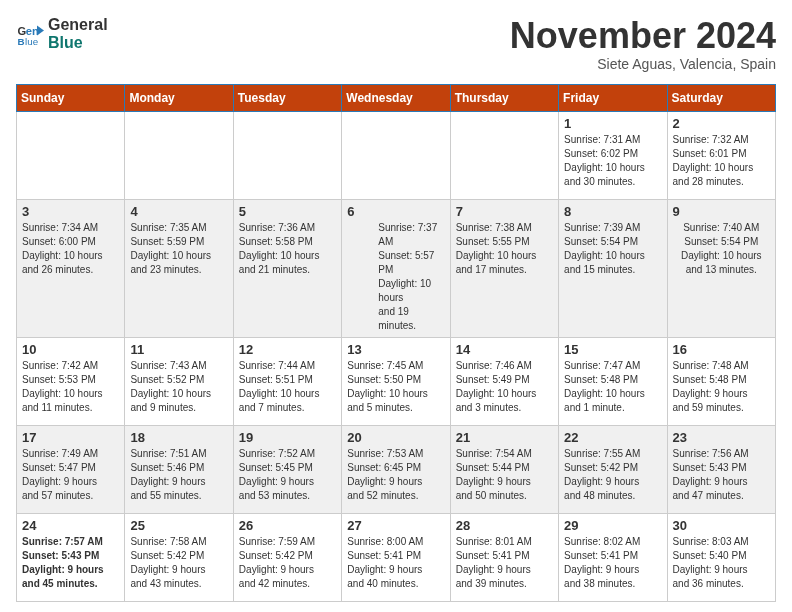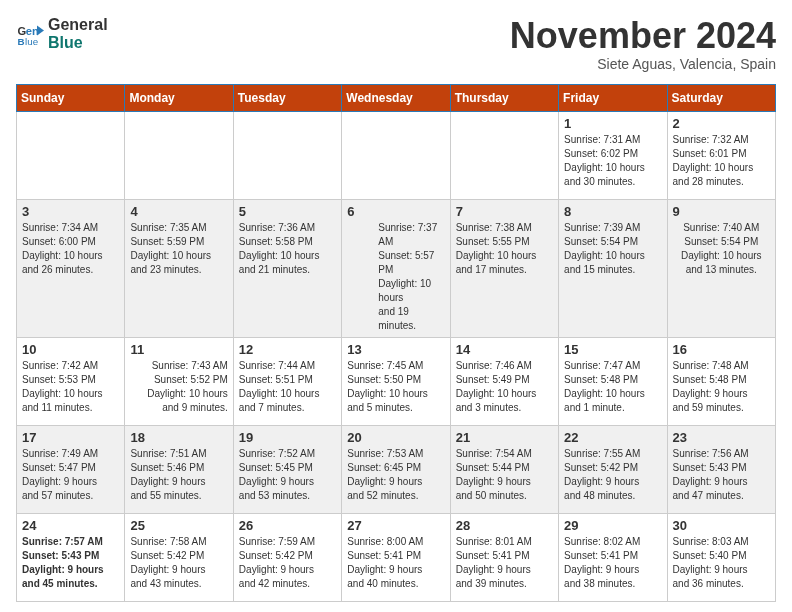--- a/index.html
+++ b/index.html
@@ -193,21 +193,21 @@
       <tr>
         <td>
           <span class="day-number">10</span>
           <div class="day-info" style="white-space: pre-line;">Sunrise: 7:42 AM
 Sunset: 5:53 PM
 Daylight: 10 hours
 and 11 minutes.</div>
         </td>
         <td>
           <span class="day-number">11</span>
-          <div class="day-info" style="white-space: pre-line; text-align: right;">Sunrise: 7:43 AM
+          <div class="day-info" style="white-space: pre-line;">Sunrise: 7:43 AM
 Sunset: 5:52 PM
 Daylight: 10 hours
 and 9 minutes.</div>
         </td>
         <td>
           <span class="day-number">12</span>
           <div class="day-info" style="white-space: pre-line;">Sunrise: 7:44 AM
 Sunset: 5:51 PM
 Daylight: 10 hours
 and 7 minutes.</div>

